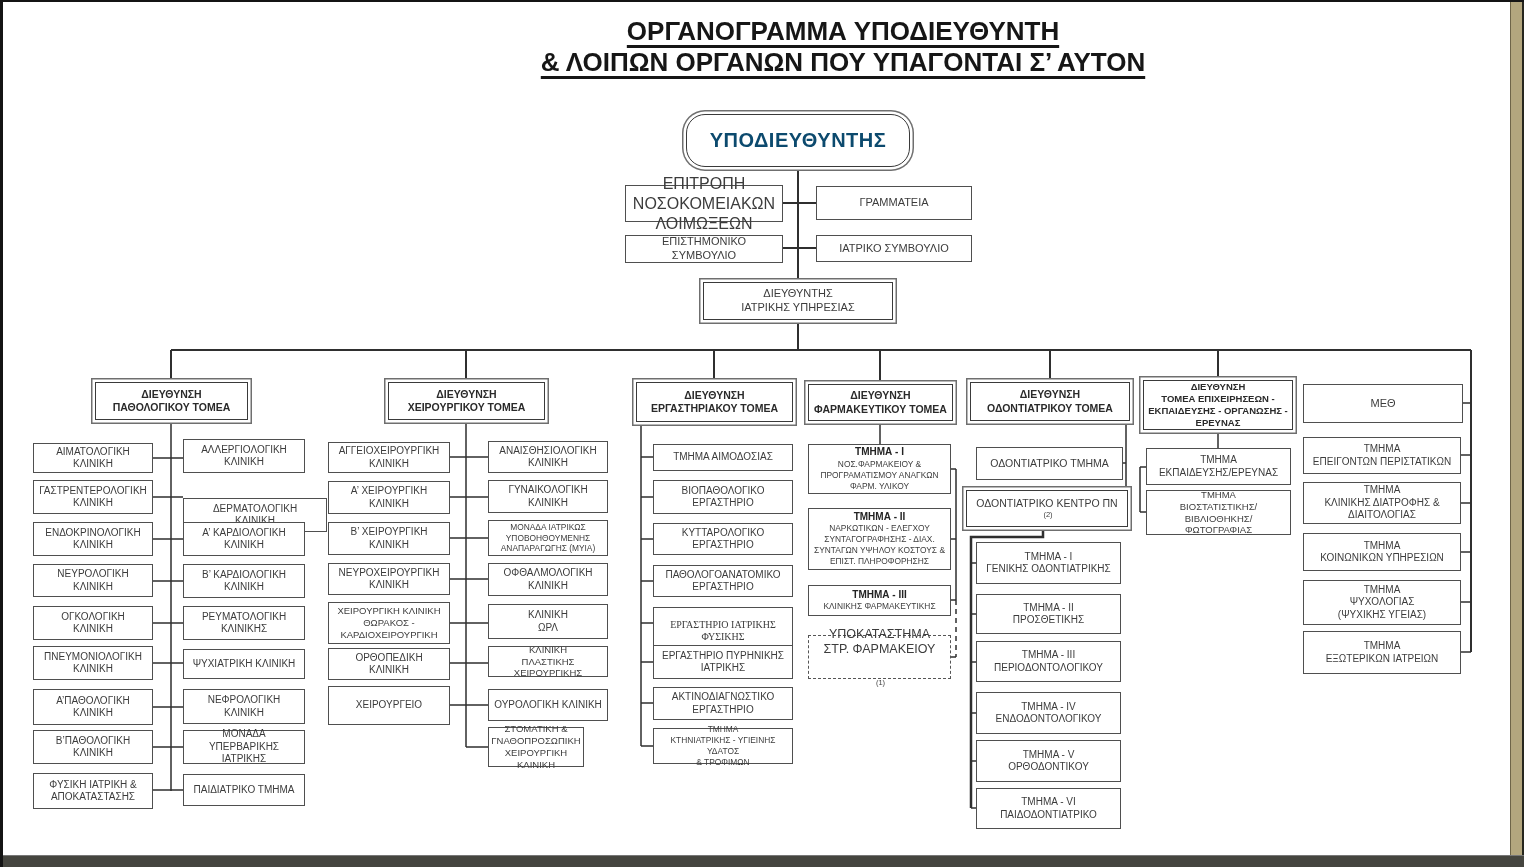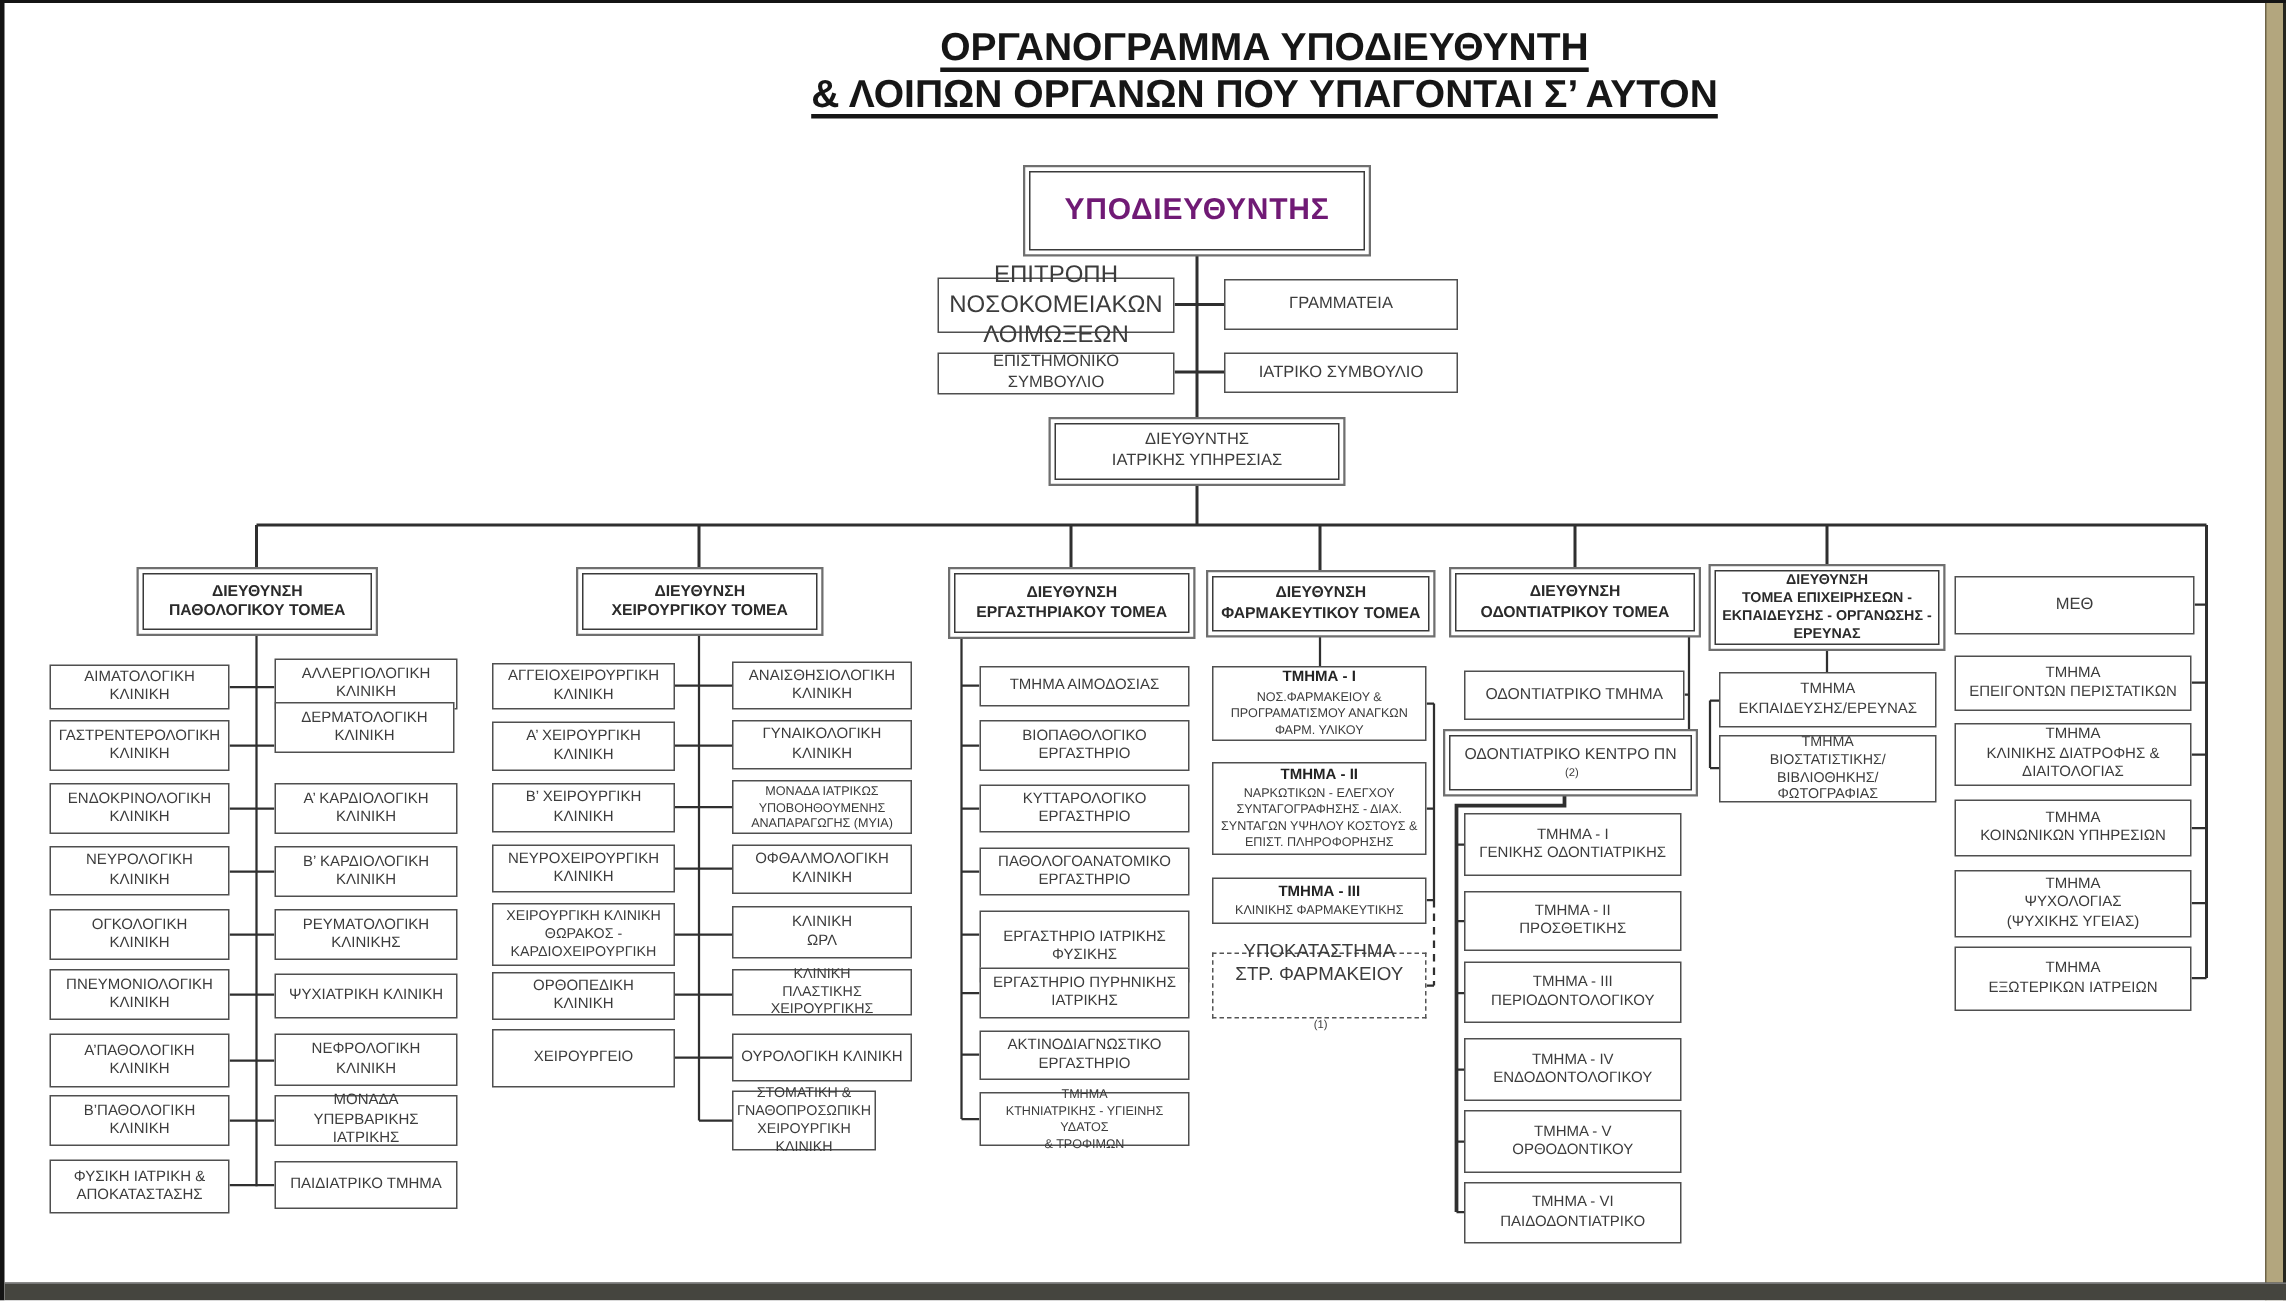--- a/index.html
+++ b/index.html
@@ -18,21 +18,21 @@
   .title .tline{text-decoration:underline; text-decoration-thickness:2.5px; text-underline-offset:5px;}
   svg.wires{position:absolute; left:0; top:0; width:1524px; height:867px;}
   .bx{
     position:absolute; background:#fff; border:1.4px solid #4f4f4f;
     display:flex; flex-direction:column; align-items:center; justify-content:center;
     text-align:center; font-size:10px; line-height:1.25; white-space:pre-line;
     padding:1px 3px; box-sizing:border-box;
   }
   .dbl{border:1.5px solid #3a3a3a; box-shadow:0 0 0 2.5px #fff, 0 0 0 4px #6f6f6f;}
   .hdr{font-weight:bold; font-size:10.5px; color:#2a2a2a;}
-  .big{font-size:20px; font-weight:bold; letter-spacing:0.5px; color:#701a75;}
+  .big{font-size:20px; font-weight:bold; letter-spacing:0.5px; color:#0c4a6e;border-radius:19px;}
   .md{font-size:11px;}
   .sm{font-size:9.5px;}
   .xs{font-size:8.4px; line-height:1.3;}
   .dash{border:1.6px dashed #555; font-size:12.5px;gap:20px;}
   .ttl{font-weight:bold; font-size:10px; color:#232323; display:block;}
   .bdy{display:block; white-space:pre-line;}
   sup.note{font-size:7.5px; vertical-align:super; margin-left:2px;}
 </style>
 </head>
 <body>
@@ -96,21 +96,21 @@
 ΚΛΙΝΙΚΗ</div>
   <div class="bx" style="left:30px;top:687px;width:120px;height:36px;">Α’ΠΑΘΟΛΟΓΙΚΗ
 ΚΛΙΝΙΚΗ</div>
   <div class="bx" style="left:30px;top:728px;width:120px;height:34px;">Β’ΠΑΘΟΛΟΓΙΚΗ
 ΚΛΙΝΙΚΗ</div>
   <div class="bx" style="left:30px;top:771px;width:120px;height:36px;">ΦΥΣΙΚΗ ΙΑΤΡΙΚΗ &amp;
 ΑΠΟΚΑΤΑΣΤΑΣΗΣ</div>
 
   <div class="bx" style="left:180px;top:437px;width:122px;height:34px;">ΑΛΛΕΡΓΙΟΛΟΓΙΚΗ
 ΚΛΙΝΙΚΗ</div>
-  <div class="bx" style="left:180px;top:466px;width:120px;height:34px;">ΔΕΡΜΑΤΟΛΟΓΙΚΗ
+  <div class="bx" style="left:180px;top:496px;width:144px;height:34px;">ΔΕΡΜΑΤΟΛΟΓΙΚΗ
 ΚΛΙΝΙΚΗ</div>
   <div class="bx" style="left:180px;top:520px;width:122px;height:34px;">Α’ ΚΑΡΔΙΟΛΟΓΙΚΗ
 ΚΛΙΝΙΚΗ</div>
   <div class="bx" style="left:180px;top:562px;width:122px;height:34px;">Β’ ΚΑΡΔΙΟΛΟΓΙΚΗ
 ΚΛΙΝΙΚΗ</div>
   <div class="bx" style="left:180px;top:604px;width:122px;height:34px;">ΡΕΥΜΑΤΟΛΟΓΙΚΗ
 ΚΛΙΝΙΚΗΣ</div>
   <div class="bx" style="left:180px;top:647px;width:122px;height:30px;">ΨΥΧΙΑΤΡΙΚΗ ΚΛΙΝΙΚΗ</div>
   <div class="bx" style="left:180px;top:687px;width:122px;height:35px;">ΝΕΦΡΟΛΟΓΙΚΗ
 ΚΛΙΝΙΚΗ</div>
@@ -151,21 +151,21 @@
 ΓΝΑΘΟΠΡΟΣΩΠΙΚΗ
 ΧΕΙΡΟΥΡΓΙΚΗ  ΚΛΙΝΙΚΗ</div>
 
   <div class="bx" style="left:650px;top:442px;width:140px;height:27px;">ΤΜΗΜΑ ΑΙΜΟΔΟΣΙΑΣ</div>
   <div class="bx" style="left:650px;top:478px;width:140px;height:34px;">ΒΙΟΠΑΘΟΛΟΓΙΚΟ
 ΕΡΓΑΣΤΗΡΙΟ</div>
   <div class="bx" style="left:650px;top:521px;width:140px;height:32px;">ΚΥΤΤΑΡΟΛΟΓΙΚΟ
 ΕΡΓΑΣΤΗΡΙΟ</div>
   <div class="bx" style="left:650px;top:563px;width:140px;height:32px;">ΠΑΘΟΛΟΓΟΑΝΑΤΟΜΙΚΟ
 ΕΡΓΑΣΤΗΡΙΟ</div>
-  <div class="bx" style="left:650px;top:605px;width:140px;height:48px;">ΕΡΓΑΣΤΗΡΙΟ ΙΑΤΡΙΚΗΣ
+  <div class="bx" style="left:650px;top:605px;width:140px;height:48px;font-family:Liberation Serif, serif;">ΕΡΓΑΣΤΗΡΙΟ ΙΑΤΡΙΚΗΣ
 ΦΥΣΙΚΗΣ</div>
   <div class="bx" style="left:650px;top:643px;width:140px;height:34px;">ΕΡΓΑΣΤΗΡΙΟ ΠΥΡΗΝΙΚΗΣ
 ΙΑΤΡΙΚΗΣ</div>
   <div class="bx" style="left:650px;top:685px;width:140px;height:33px;">ΑΚΤΙΝΟΔΙΑΓΝΩΣΤΙΚΟ
 ΕΡΓΑΣΤΗΡΙΟ</div>
   <div class="bx xs" style="left:650px;top:726px;width:140px;height:36px;">ΤΜΗΜΑ
 ΚΤΗΝΙΑΤΡΙΚΗΣ - ΥΓΙΕΙΝΗΣ ΥΔΑΤΟΣ
 &amp; ΤΡΟΦΙΜΩΝ</div>
 
   <div class="bx" style="left:805px;top:442px;width:143px;height:50px;">

